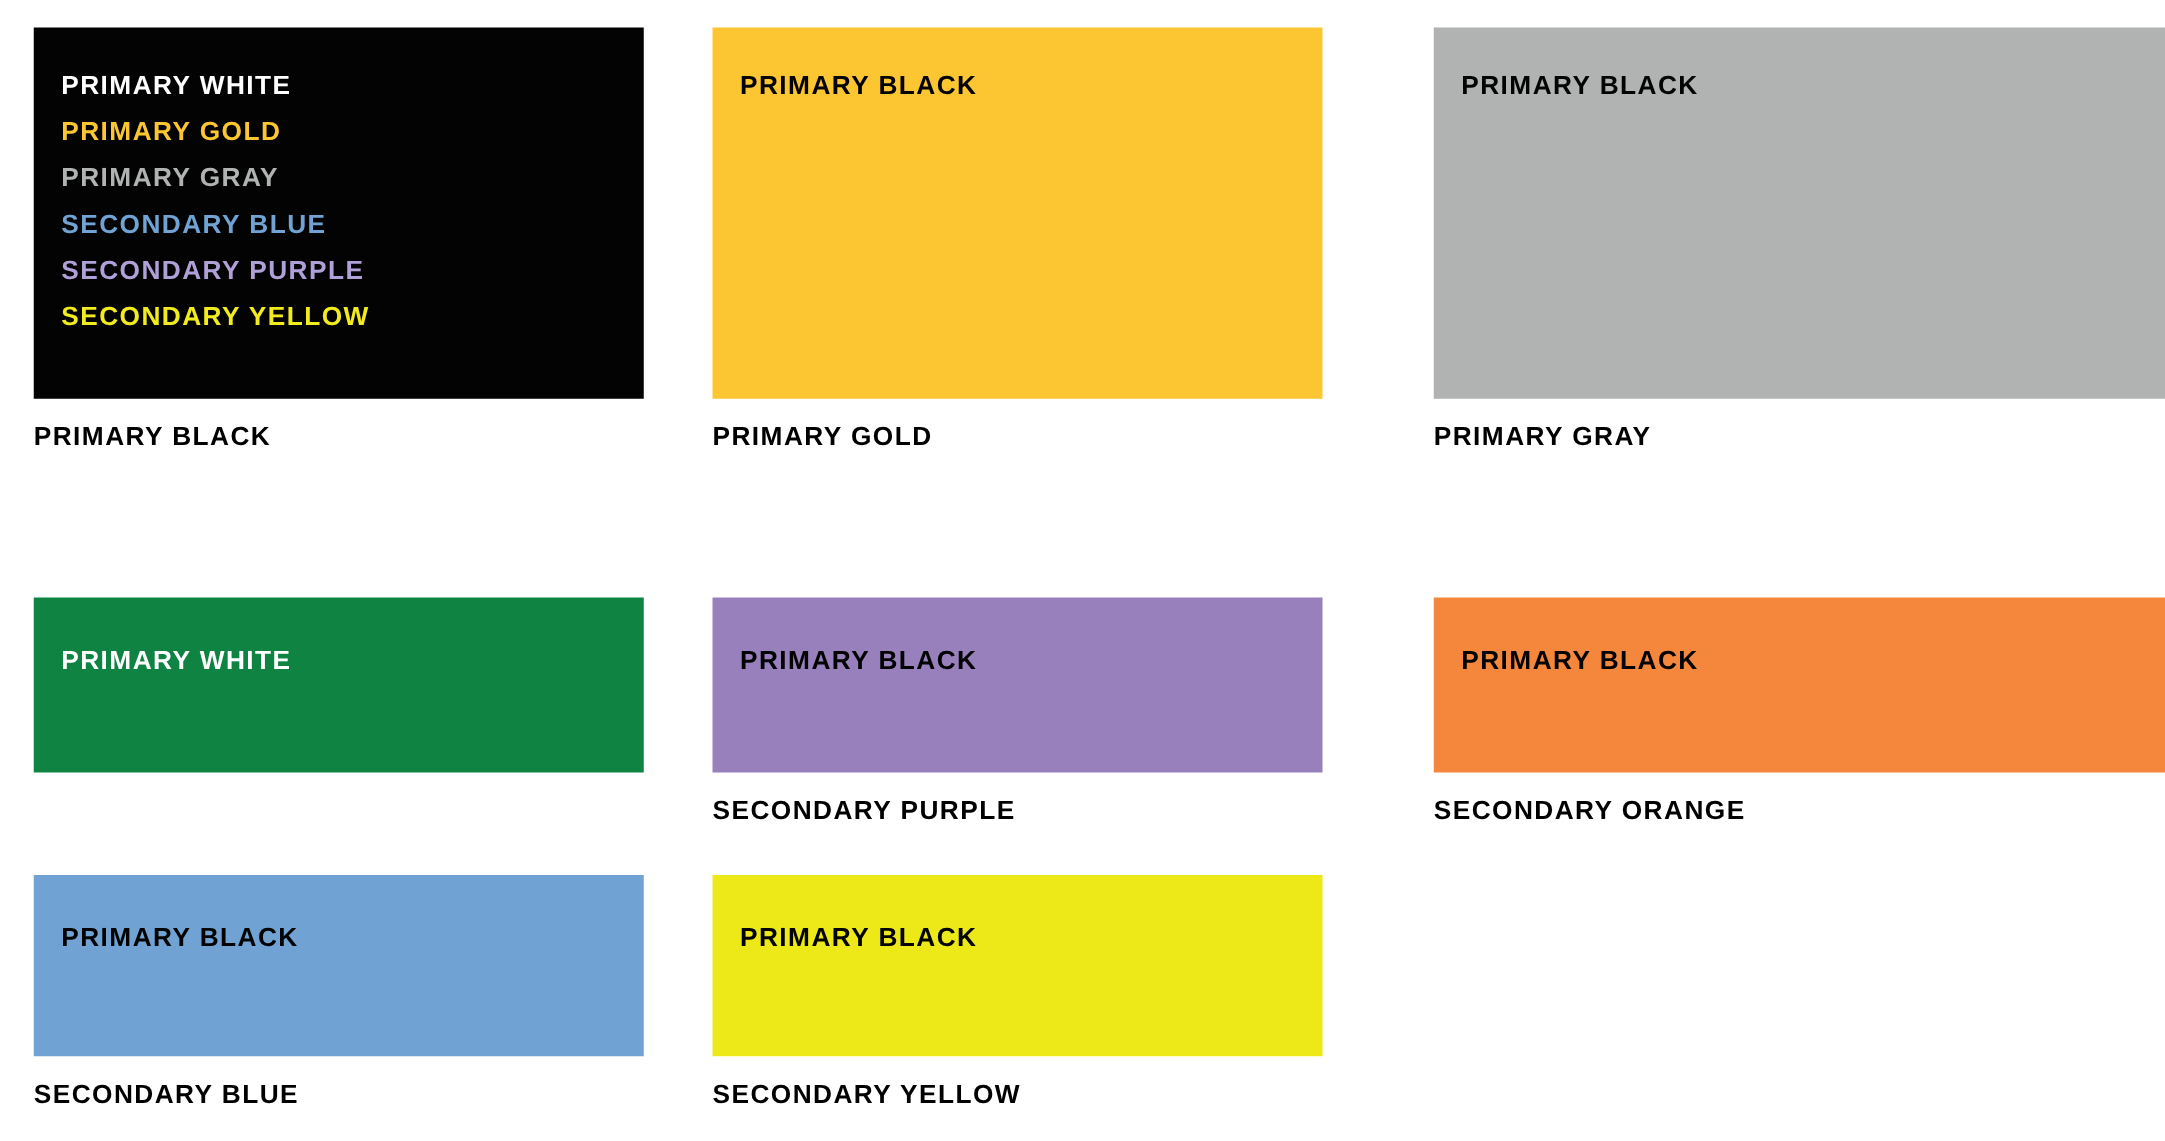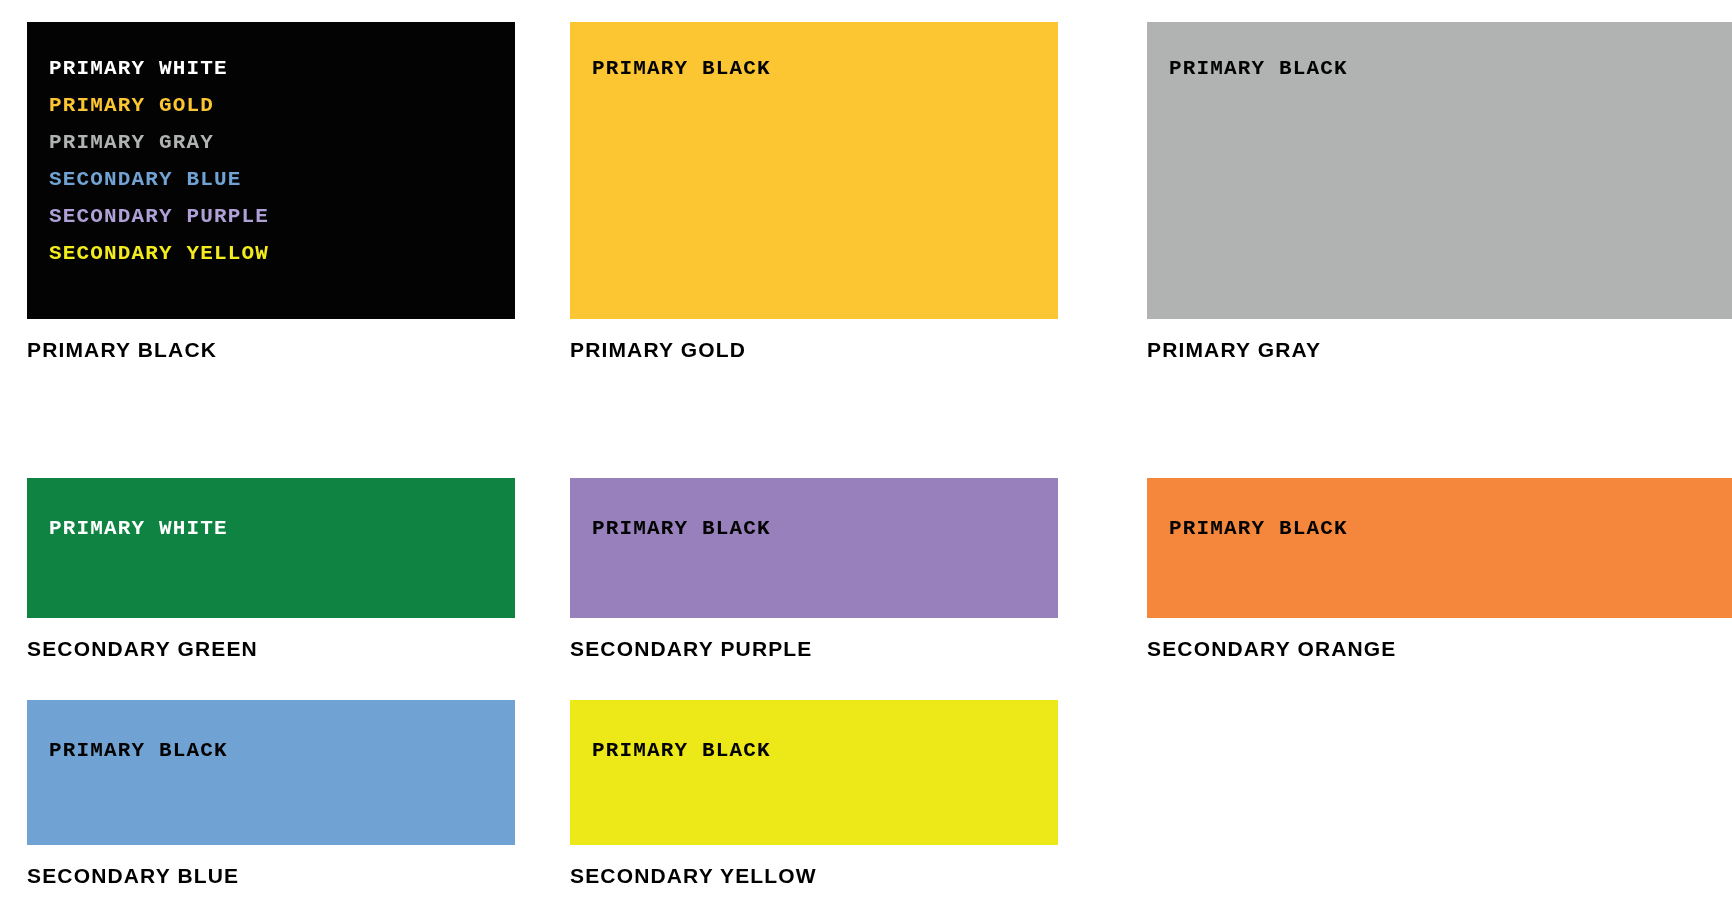--- a/index.html
+++ b/index.html
@@ -67,21 +67,21 @@
     padding-top: 32px;
   }
 
   .chip-line {
     display: block;
     font-size: 21px;
     font-weight: 700;
     letter-spacing: 0.055em;
     line-height: 37px;
     white-space: nowrap;
-    font-family: Liberation Mono, monospace;
+    font-family: Liberation Sans, sans-serif;
   }
 
   
   .swatch-caption {
     display: block;
     margin-top: 20px;
     font-size: 21px;
     font-weight: 700;
     letter-spacing: 0.055em;
     color: #000000;
@@ -130,21 +130,20 @@
       </div>
       <span class="swatch-caption">PRIMARY GRAY</span>
     </div>
 
     <div class="swatch-cell row-2 col-1">
       <div class="swatch-chip" style="background: rgb(14, 131, 66);">
         <div class="chip-text-stack">
           <span class="chip-line" style="color: rgb(255, 255, 255);">PRIMARY WHITE</span>
         </div>
       </div>
-      <span class="swatch-caption">SECONDARY GREEN</span>
     </div>
 
     <div class="swatch-cell row-2 col-2">
       <div class="swatch-chip" style="background: rgb(151, 128, 188);">
         <div class="chip-text-stack">
           <span class="chip-line" style="color: rgb(3, 3, 3);">PRIMARY BLACK</span>
         </div>
       </div>
       <span class="swatch-caption">SECONDARY PURPLE</span>
     </div>

